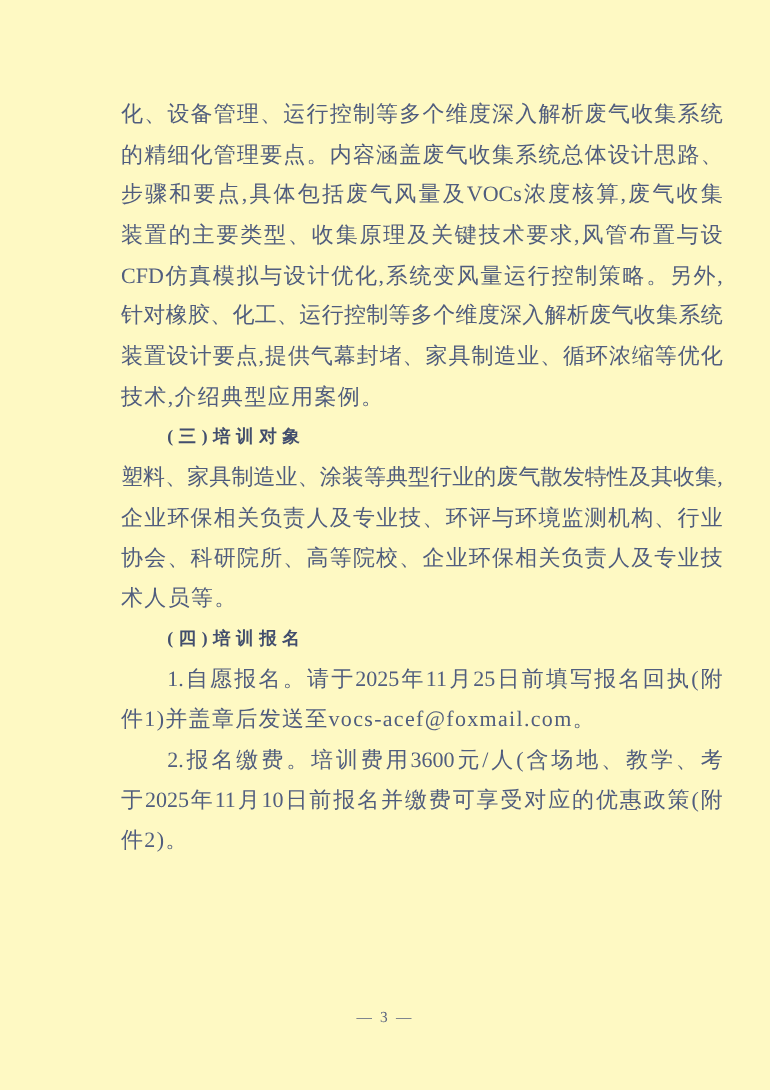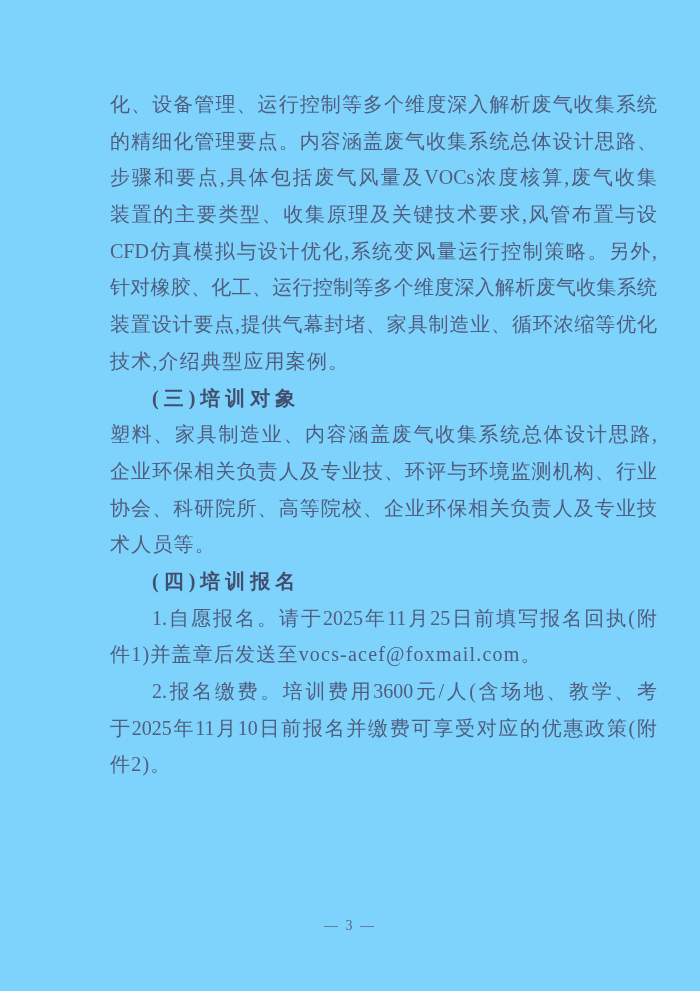--- a/index.html
+++ b/index.html
@@ -4,21 +4,21 @@
 <style>
   html, body {
     margin: 0;
     padding: 0;
     background: #ffffff;
   }
   .page {
     position: relative;
     width: 700px;
     height: 991px;
-    background: #7dd3fc;
+    background: #fef9c3;
     overflow: hidden;
     font-family: "Liberation Serif", "DejaVu Serif", serif;
   }
   .text-block {
     position: absolute;
     left: 110px;
     top: 86px;
     width: 547px;
   }
   .line {
@@ -35,21 +35,21 @@
     letter-spacing: 1.2px;
   }
   .line.first {
     text-indent: 42px;
   }
   .line.heading {
     font-weight: bold;
     text-align-last: left;
     text-indent: 42px;
     letter-spacing: 5px;
-    font-size: 20px;
+    font-size: 16px;
     color: #424e6d;
   }
   .page-footer {
     position: absolute;
     left: 0;
     top: 918px;
     width: 700px;
     text-align: center;
     font-size: 14px;
     letter-spacing: 2px;
@@ -64,21 +64,21 @@
   <div class="text-block">
       <div class="line full">化、设备管理、运行控制等多个维度深入解析废气收集系统</div>
       <div class="line full">的精细化管理要点。内容涵盖废气收集系统总体设计思路、</div>
       <div class="line full">步骤和要点,具体包括废气风量及VOCs浓度核算,废气收集</div>
       <div class="line full">装置的主要类型、收集原理及关键技术要求,风管布置与设</div>
       <div class="line full">CFD仿真模拟与设计优化,系统变风量运行控制策略。另外,</div>
       <div class="line full">针对橡胶、化工、运行控制等多个维度深入解析废气收集系统</div>
       <div class="line full">装置设计要点,提供气幕封堵、家具制造业、循环浓缩等优化</div>
       <div class="line short">技术,介绍典型应用案例。</div>
       <div class="line heading">(三)培训对象</div>
-      <div class="line full">塑料、家具制造业、内容涵盖废气收集系统总体设计思路,</div>
+      <div class="line full">塑料、家具制造业、涂装等典型行业的废气散发特性及其收集,</div>
       <div class="line full">企业环保相关负责人及专业技、环评与环境监测机构、行业</div>
       <div class="line full">协会、科研院所、高等院校、企业环保相关负责人及专业技</div>
       <div class="line short">术人员等。</div>
       <div class="line heading">(四)培训报名</div>
       <div class="line full first">1.自愿报名。请于2025年11月25日前填写报名回执(附</div>
       <div class="line short">件1)并盖章后发送至vocs-acef@foxmail.com。</div>
       <div class="line full first">2.报名缴费。培训费用3600元/人(含场地、教学、考</div>
       <div class="line full">于2025年11月10日前报名并缴费可享受对应的优惠政策(附</div>
       <div class="line short">件2)。</div>
     </div>

